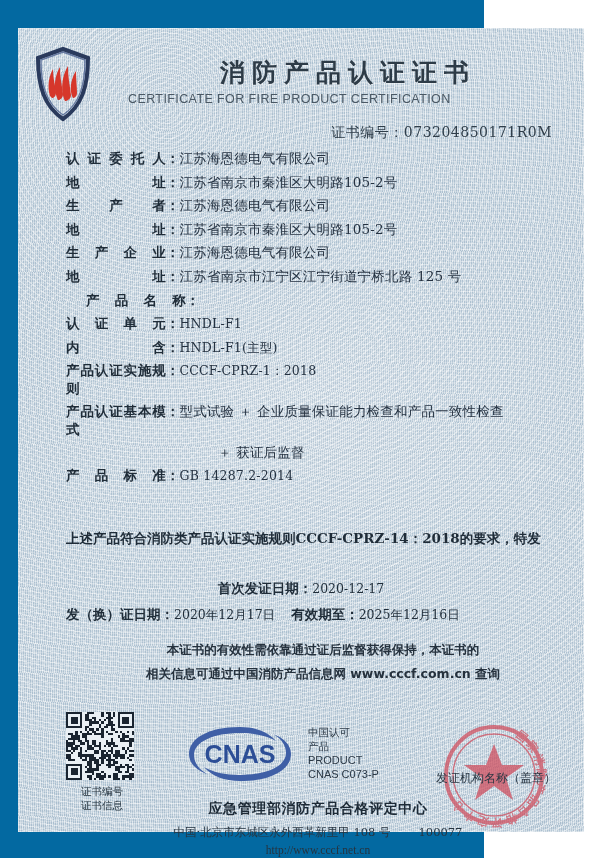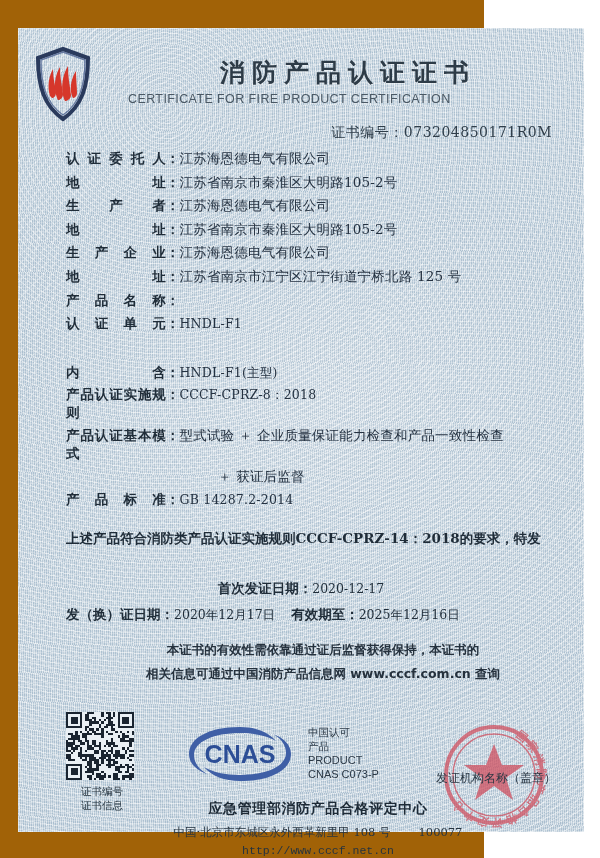--- a/index.html
+++ b/index.html
@@ -4,21 +4,21 @@
 <style>
   html,body{margin:0;padding:0;}
   body{
     width:600px;height:858px;
     background:#ffffff;
     font-family:"DejaVu Sans","Liberation Sans",sans-serif;
     overflow:hidden;
   }
   .page{
     position:absolute;left:0;top:0;width:484px;height:858px;
-    background:#a16207;
+    background:#0369a1;
   }
   
   .sheet{
     position:absolute;
     left:18px;top:28px;width:566px;height:804px;
     background:
       repeating-linear-gradient(92deg, rgba(255,255,255,.50) 0px, rgba(255,255,255,.50) 1px, rgba(150,175,195,.22) 1px, rgba(150,175,195,.22) 2px),
       repeating-linear-gradient(4deg, rgba(255,255,255,.30) 0px, rgba(255,255,255,.30) 1px, rgba(140,168,192,.16) 1px, rgba(140,168,192,.16) 3px),
       radial-gradient(ellipse 420px 300px at 52% 46%, rgba(255,255,255,.42), rgba(255,255,255,0) 72%),
       linear-gradient(176deg,#cddae3 0%,#c6d4de 38%,#cbd8e1 70%,#c3d2dd 100%);
@@ -135,21 +135,21 @@
     font-size:14px;font-weight:700;color:#1d2a36;letter-spacing:.6px;
   }
   .addr{
     position:absolute;left:90px;top:797px;width:420px;text-align:center;
     font-family:"DejaVu Serif","Liberation Serif",serif;
     font-size:11.5px;color:#26333f;
   }
   .addr .zip{display:inline-block;margin-left:28px;}
   .url{
     position:absolute;left:110px;top:816px;width:380px;text-align:center;
-    font-family:Liberation Mono, monospace;
+    font-family:Liberation Serif, serif;
     font-size:11.5px;color:#26333f;
   }
 </style>
 </head>
 <body>
 
 <div class="page">
   <div class="sheet">
     <div class="guilloche"></div>
     <div class="content">
@@ -198,37 +198,37 @@
             <span class="lab sp" style="text-align: justify;">生 产 企 业</span>
             <span class="colon">：</span>
             <span class="val">江苏海恩德电气有限公司</span>
           </div>
           <div class="row">
             <span class="lab sp" style="text-align: justify;">地 址</span>
             <span class="colon">：</span>
             <span class="val">江苏省南京市江宁区江宁街道宁桥北路 125 号</span>
           </div>
           <div class="row">
-            <span class="lab sp" style="text-align: justify;">产 品 名 称</span>
+            <span class="lab sp" style="text-align: justify; margin-left: 20px;">产 品 名 称</span>
             <span class="colon">：</span>
           </div>
           <div class="row">
             <span class="lab sp" style="text-align: justify;">认 证 单 元</span>
             <span class="colon">：</span>
             <span class="val mono">HNDL-F1</span>
           </div>
           <div class="row">
-            <span class="lab sp" style="text-align: justify; margin-top: 25px;">内 含</span>
+            <span class="lab sp" style="text-align: justify;">内 含</span>
             <span class="colon">：</span>
             <span class="val mono">HNDL-F1(主型)</span>
           </div>
           <div class="row">
             <span class="lab">产品认证实施规则</span>
             <span class="colon">：</span>
-            <span class="val mono">CCCF-CPRZ-8：2018</span>
+            <span class="val mono">CCCF-CPRZ-1：2018</span>
           </div>
           <div class="row">
             <span class="lab">产品认证基本模式</span>
             <span class="colon">：</span>
             <span class="val">型式试验 ＋ 企业质量保证能力检查和产品一致性检查</span>
           </div>
           <div class="row cont">
             <span class="val">＋ 获证后监督</span>
           </div>
           <div class="row">

